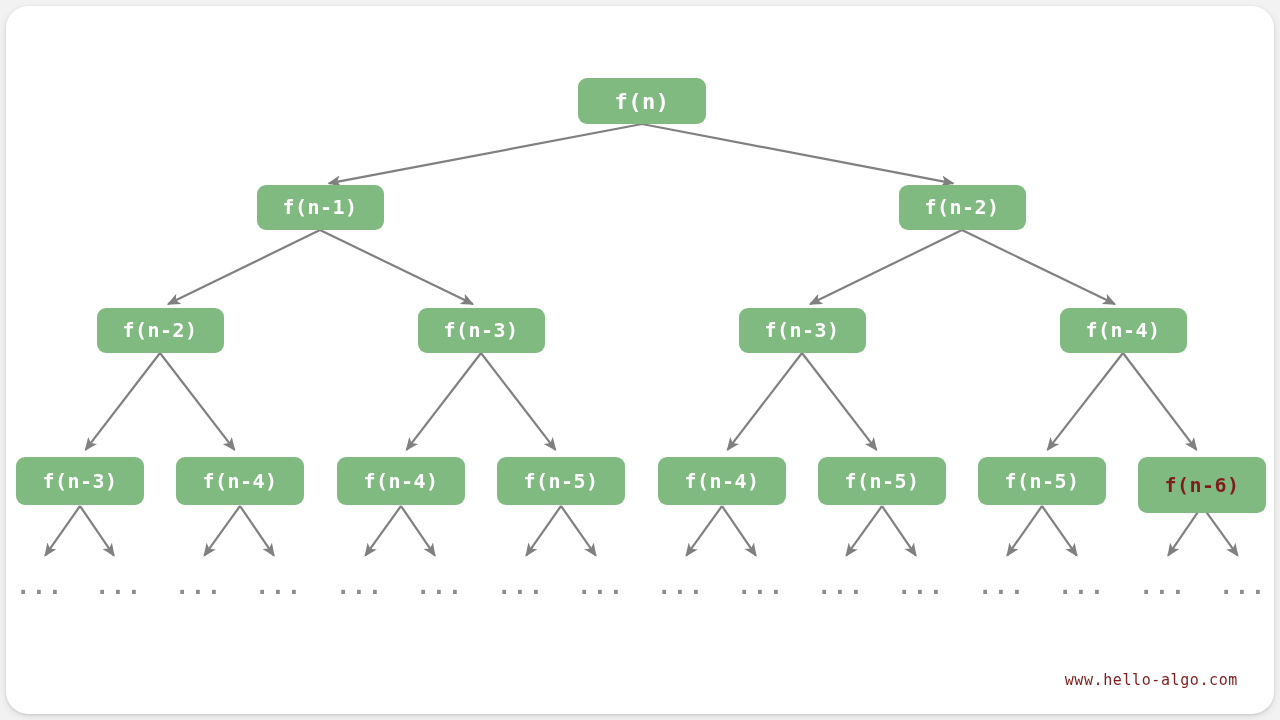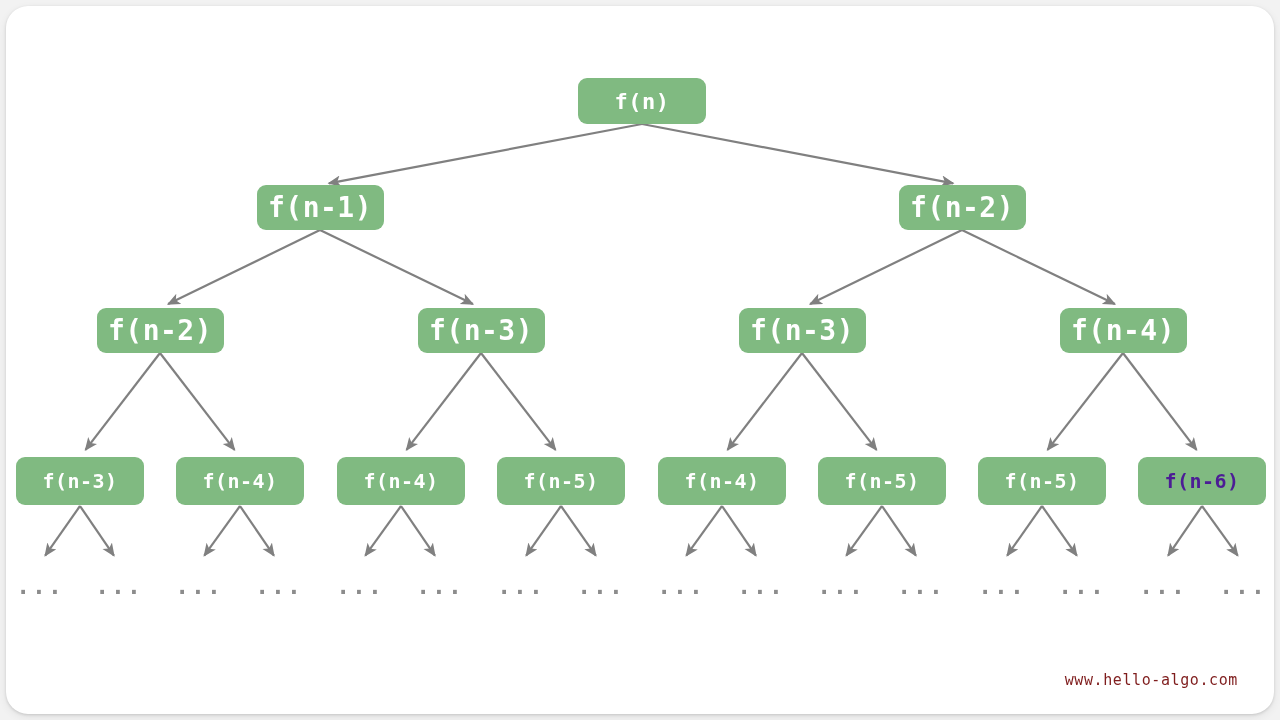--- a/index.html
+++ b/index.html
@@ -40,21 +40,21 @@
   }
   .node {
     position: absolute;
     box-sizing: border-box;
     background: #80ba81;
     border-radius: 9px;
     color: #ffffff;
     display: flex;
     align-items: center;
     justify-content: center;
-    font-size: 28px;
+    font-size: 20px;
     font-weight: bold;
     letter-spacing: 0.5px;
     white-space: nowrap;
     user-select: none;
   }
   .node.lvl0 { font-size: 22px; }
   .node.lvl3 { font-size: 20px; }
   .ellipsis {
     position: absolute;
     color: #8c8c8c;
@@ -131,21 +131,21 @@
         <div class="node lvl2" style="left: 411.5px; top: 301.5px; width: 127px; height: 45px; background: rgb(128, 186, 129); color: rgb(255, 255, 255);">f(n-3)</div>
         <div class="node lvl2" style="left: 732.5px; top: 301.5px; width: 127px; height: 45px; background: rgb(128, 186, 129); color: rgb(255, 255, 255);">f(n-3)</div>
         <div class="node lvl2" style="left: 1053.5px; top: 301.5px; width: 127px; height: 45px; background: rgb(128, 186, 129); color: rgb(255, 255, 255);">f(n-4)</div>
         <div class="node lvl3" style="left: 10px; top: 451px; width: 128px; height: 48px; background: rgb(128, 186, 129); color: rgb(255, 255, 255);">f(n-3)</div>
         <div class="node lvl3" style="left: 170px; top: 451px; width: 128px; height: 48px; background: rgb(128, 186, 129); color: rgb(255, 255, 255);">f(n-4)</div>
         <div class="node lvl3" style="left: 331px; top: 451px; width: 128px; height: 48px; background: rgb(128, 186, 129); color: rgb(255, 255, 255);">f(n-4)</div>
         <div class="node lvl3" style="left: 491px; top: 451px; width: 128px; height: 48px; background: rgb(128, 186, 129); color: rgb(255, 255, 255);">f(n-5)</div>
         <div class="node lvl3" style="left: 652px; top: 451px; width: 128px; height: 48px; background: rgb(128, 186, 129); color: rgb(255, 255, 255);">f(n-4)</div>
         <div class="node lvl3" style="left: 812px; top: 451px; width: 128px; height: 48px; background: rgb(128, 186, 129); color: rgb(255, 255, 255);">f(n-5)</div>
         <div class="node lvl3" style="left: 972px; top: 451px; width: 128px; height: 48px; background: rgb(128, 186, 129); color: rgb(255, 255, 255);">f(n-5)</div>
-        <div class="node lvl3" style="left: 1132px; top: 451px; width: 128px; height: 48px; background: rgb(128, 186, 129); color: #4c1d95;">f(n-6)</div>
+        <div class="node lvl3" style="left: 1132px; top: 451px; width: 128px; height: 56px; background: rgb(128, 186, 129); color: #7f1d1d;">f(n-6)</div>
       </div>
 
     <div id="ellipsis-layer">
         <div class="ellipsis" style="left: 34px; top: 580px; color: rgb(140, 140, 140);">...</div>
         <div class="ellipsis" style="left: 113px; top: 580px; color: rgb(140, 140, 140);">...</div>
         <div class="ellipsis" style="left: 193px; top: 580px; color: rgb(140, 140, 140);">...</div>
         <div class="ellipsis" style="left: 273px; top: 580px; color: rgb(140, 140, 140);">...</div>
         <div class="ellipsis" style="left: 354px; top: 580px; color: rgb(140, 140, 140);">...</div>
         <div class="ellipsis" style="left: 434px; top: 580px; color: rgb(140, 140, 140);">...</div>
         <div class="ellipsis" style="left: 515px; top: 580px; color: rgb(140, 140, 140);">...</div>

